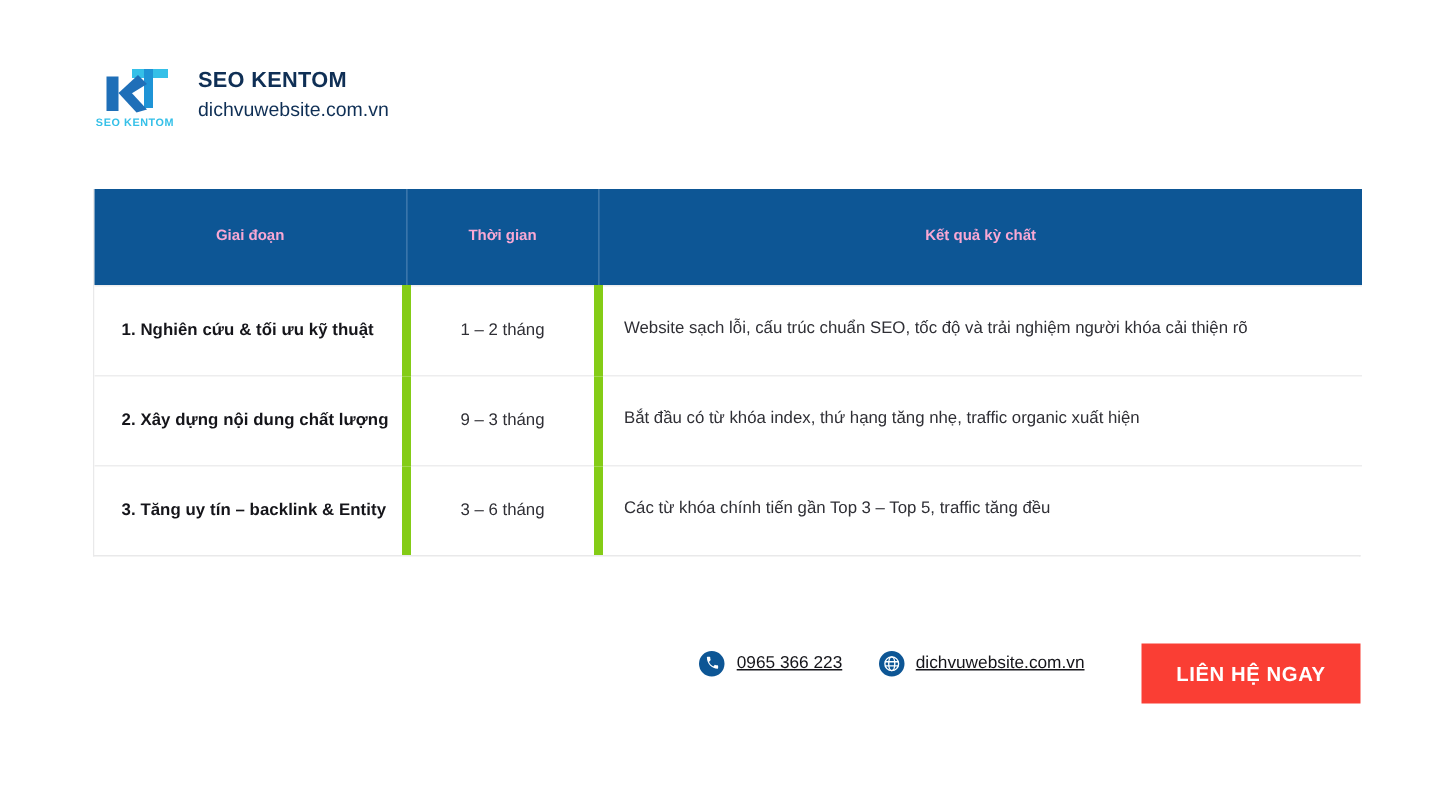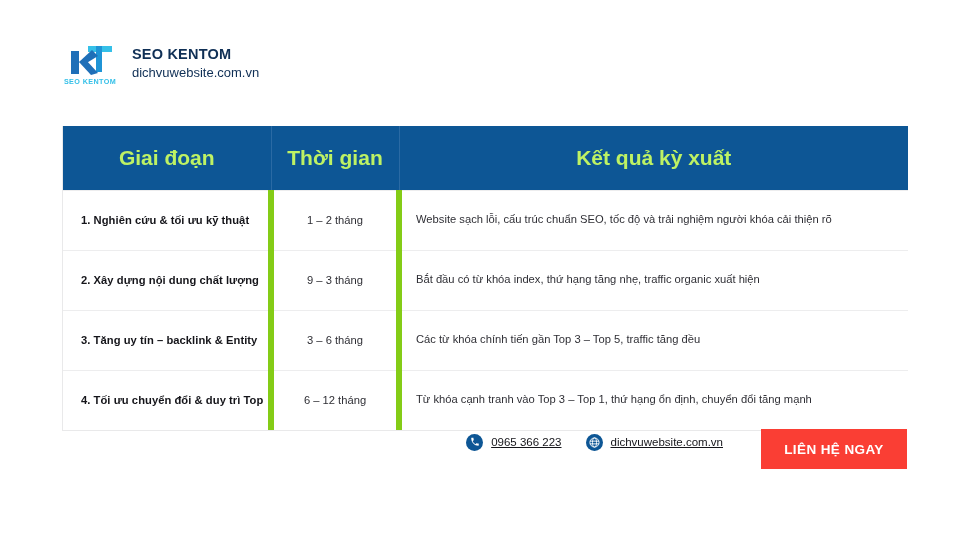--- a/index.html
+++ b/index.html
@@ -73,22 +73,22 @@
   }
 
   table.roadmap {
     width: 100%;
     border-collapse: collapse;
     table-layout: fixed;
   }
 
   table.roadmap thead th {
     background: #0d5695;
-    color: #bef264;
-    font-size: 21px;
+    color: #f9a8d4;
+    font-size: 10px;
     font-weight: 700;
     height: 64px;
     vertical-align: middle;
     text-align: center;
     border-right: 1px solid #2a6aa4;
   }
   table.roadmap thead th:last-child { border-right: none; }
 
   table.roadmap tbody td {
     height: 60px;
@@ -209,43 +209,38 @@
   <table class="roadmap">
     <colgroup>
       <col class="col-phase">
       <col class="col-time">
       <col class="col-result">
     </colgroup>
     <thead>
       <tr>
         <th>Giai đoạn</th>
         <th>Thời gian</th>
-        <th>Kết quả kỳ xuất</th>
+        <th>Kết quả kỳ chất</th>
       </tr>
     </thead>
     <tbody>
       <tr>
         <td class="cell-phase">1. Nghiên cứu &amp; tối ưu kỹ thuật</td>
         <td class="cell-time">1 – 2 tháng</td>
         <td class="cell-result">Website sạch lỗi, cấu trúc chuẩn SEO, tốc độ và trải nghiệm người khóa cải thiện rõ</td>
       </tr>
       <tr>
         <td class="cell-phase">2. Xây dựng nội dung chất lượng</td>
         <td class="cell-time">9 – 3 tháng</td>
         <td class="cell-result">Bắt đầu có từ khóa index, thứ hạng tăng nhẹ, traffic organic xuất hiện</td>
       </tr>
       <tr>
         <td class="cell-phase">3. Tăng uy tín – backlink &amp; Entity</td>
         <td class="cell-time">3 – 6 tháng</td>
         <td class="cell-result">Các từ khóa chính tiến gần Top 3 – Top 5, traffic tăng đều</td>
-      </tr>
-      <tr>
-        <td class="cell-phase">4. Tối ưu chuyển đổi &amp; duy trì Top</td>
-        <td class="cell-time">6 – 12 tháng</td>
-        <td class="cell-result">Từ khóa cạnh tranh vào Top 3 – Top 1, thứ hạng ổn định, chuyển đổi tăng mạnh</td>
       </tr>
     </tbody>
   </table>
 </div>
 
 <div class="footer">
 
   <a class="contact-item" href="#">
     <span class="contact-icon">
       <svg width="10" height="10" viewBox="0 0 24 24" fill="#ffffff" xmlns="http://www.w3.org/2000/svg">

